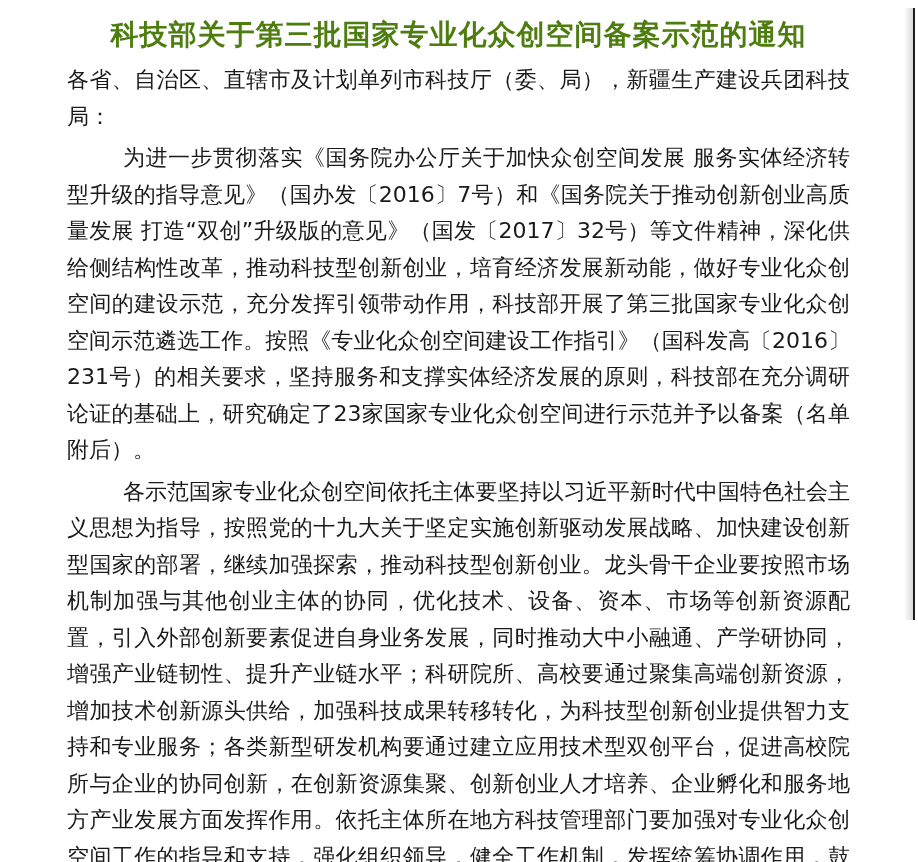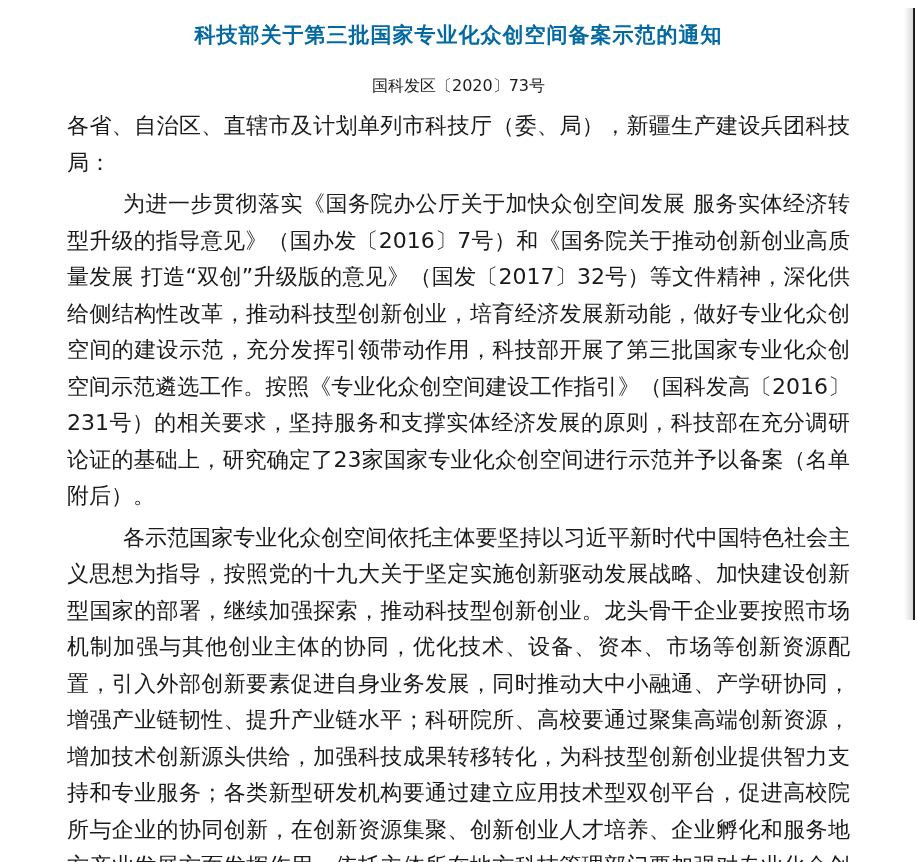--- a/index.html
+++ b/index.html
@@ -15,22 +15,22 @@
     font-family: "DejaVu Sans", sans-serif;
     color: #1a1a1a;
   }
   .page {
     padding: 10px 63px 0 62px;
     font-size: 16px;
   }
   .title {
     margin: 10px 0 0 0;
     text-align: center;
-    color: #0369a1;
-    font-size: 21px;
+    color: #4d7c0f;
+    font-size: 28px;
     font-weight: bold;
     line-height: 30px;
     letter-spacing: 1px;
   }
   .docnum {
     margin-top: 26px;
     text-align: center;
     font-size: 16px;
     line-height: 20px;
   }
@@ -83,21 +83,20 @@
     height: 100%;
     background: linear-gradient(to left, #d9d9d9, rgba(255,255,255,0));
   }
 </style>
 </head>
 <body>
 
 <div class="page">
   <h1 class="title">科技部关于第三批国家专业化众创空间备案示范的通知</h1>
 
-  <div class="docnum">国科发区〔2020〕73号</div>
 
   <div class="body-text">
     <p class="salutation">各省、自治区、直辖市及计划单列市科技厅（委、局），新疆生产建设兵团科技局：</p>
 
     <p class="para">为进一步贯彻落实《国务院办公厅关于加快众创空间发展 服务实体经济转型升级的指导意见》（国办发〔2016〕7号）和《国务院关于推动创新创业高质量发展 打造“双创”升级版的意见》（国发〔2017〕32号）等文件精神，深化供给侧结构性改革，推动科技型创新创业，培育经济发展新动能，做好专业化众创空间的建设示范，充分发挥引领带动作用，科技部开展了第三批国家专业化众创空间示范遴选工作。按照《专业化众创空间建设工作指引》（国科发高〔2016〕231号）的相关要求，坚持服务和支撑实体经济发展的原则，科技部在充分调研论证的基础上，研究确定了23家国家专业化众创空间进行示范并予以备案（名单附后）。</p>
 
     <p class="para">各示范国家专业化众创空间依托主体要坚持以习近平新时代中国特色社会主义思想为指导，按照党的十九大关于坚定实施创新驱动发展战略、加快建设创新型国家的部署，继续加强探索，推动科技型创新创业。龙头骨干企业要按照市场机制加强与其他创业主体的协同，优化技术、设备、资本、市场等创新资源配置，引入外部创新要素促进自身业务发展，同时推动大中小融通、产学研协同，增强产业链韧性、提升产业链水平；科研院所、高校要通过聚集高端创新资源，增加技术创新源头供给，加强科技成果转移转化，为科技型创新创业提供智力支持和专业服务；各类新型研发机构要通过建立应用技术型双创平台，促进高校院所与企业的协同创新，在创新资源集聚、创新创业人才培养、企业孵化和服务地方产业发展方面发挥作用。依托主体所在地方科技管理部门要加强对专业化众创空间工作的指导和支持，强化组织领导，健全工作机制，发挥统筹协调作用，鼓励依托主体结合自身实际，积极探索专业化众创空间发展新路径和新模式，充分发挥示范引导作用。工作中取得的成绩和经验、问题和建议等情况请及时报科技部。</p>
 
 
   </div>

